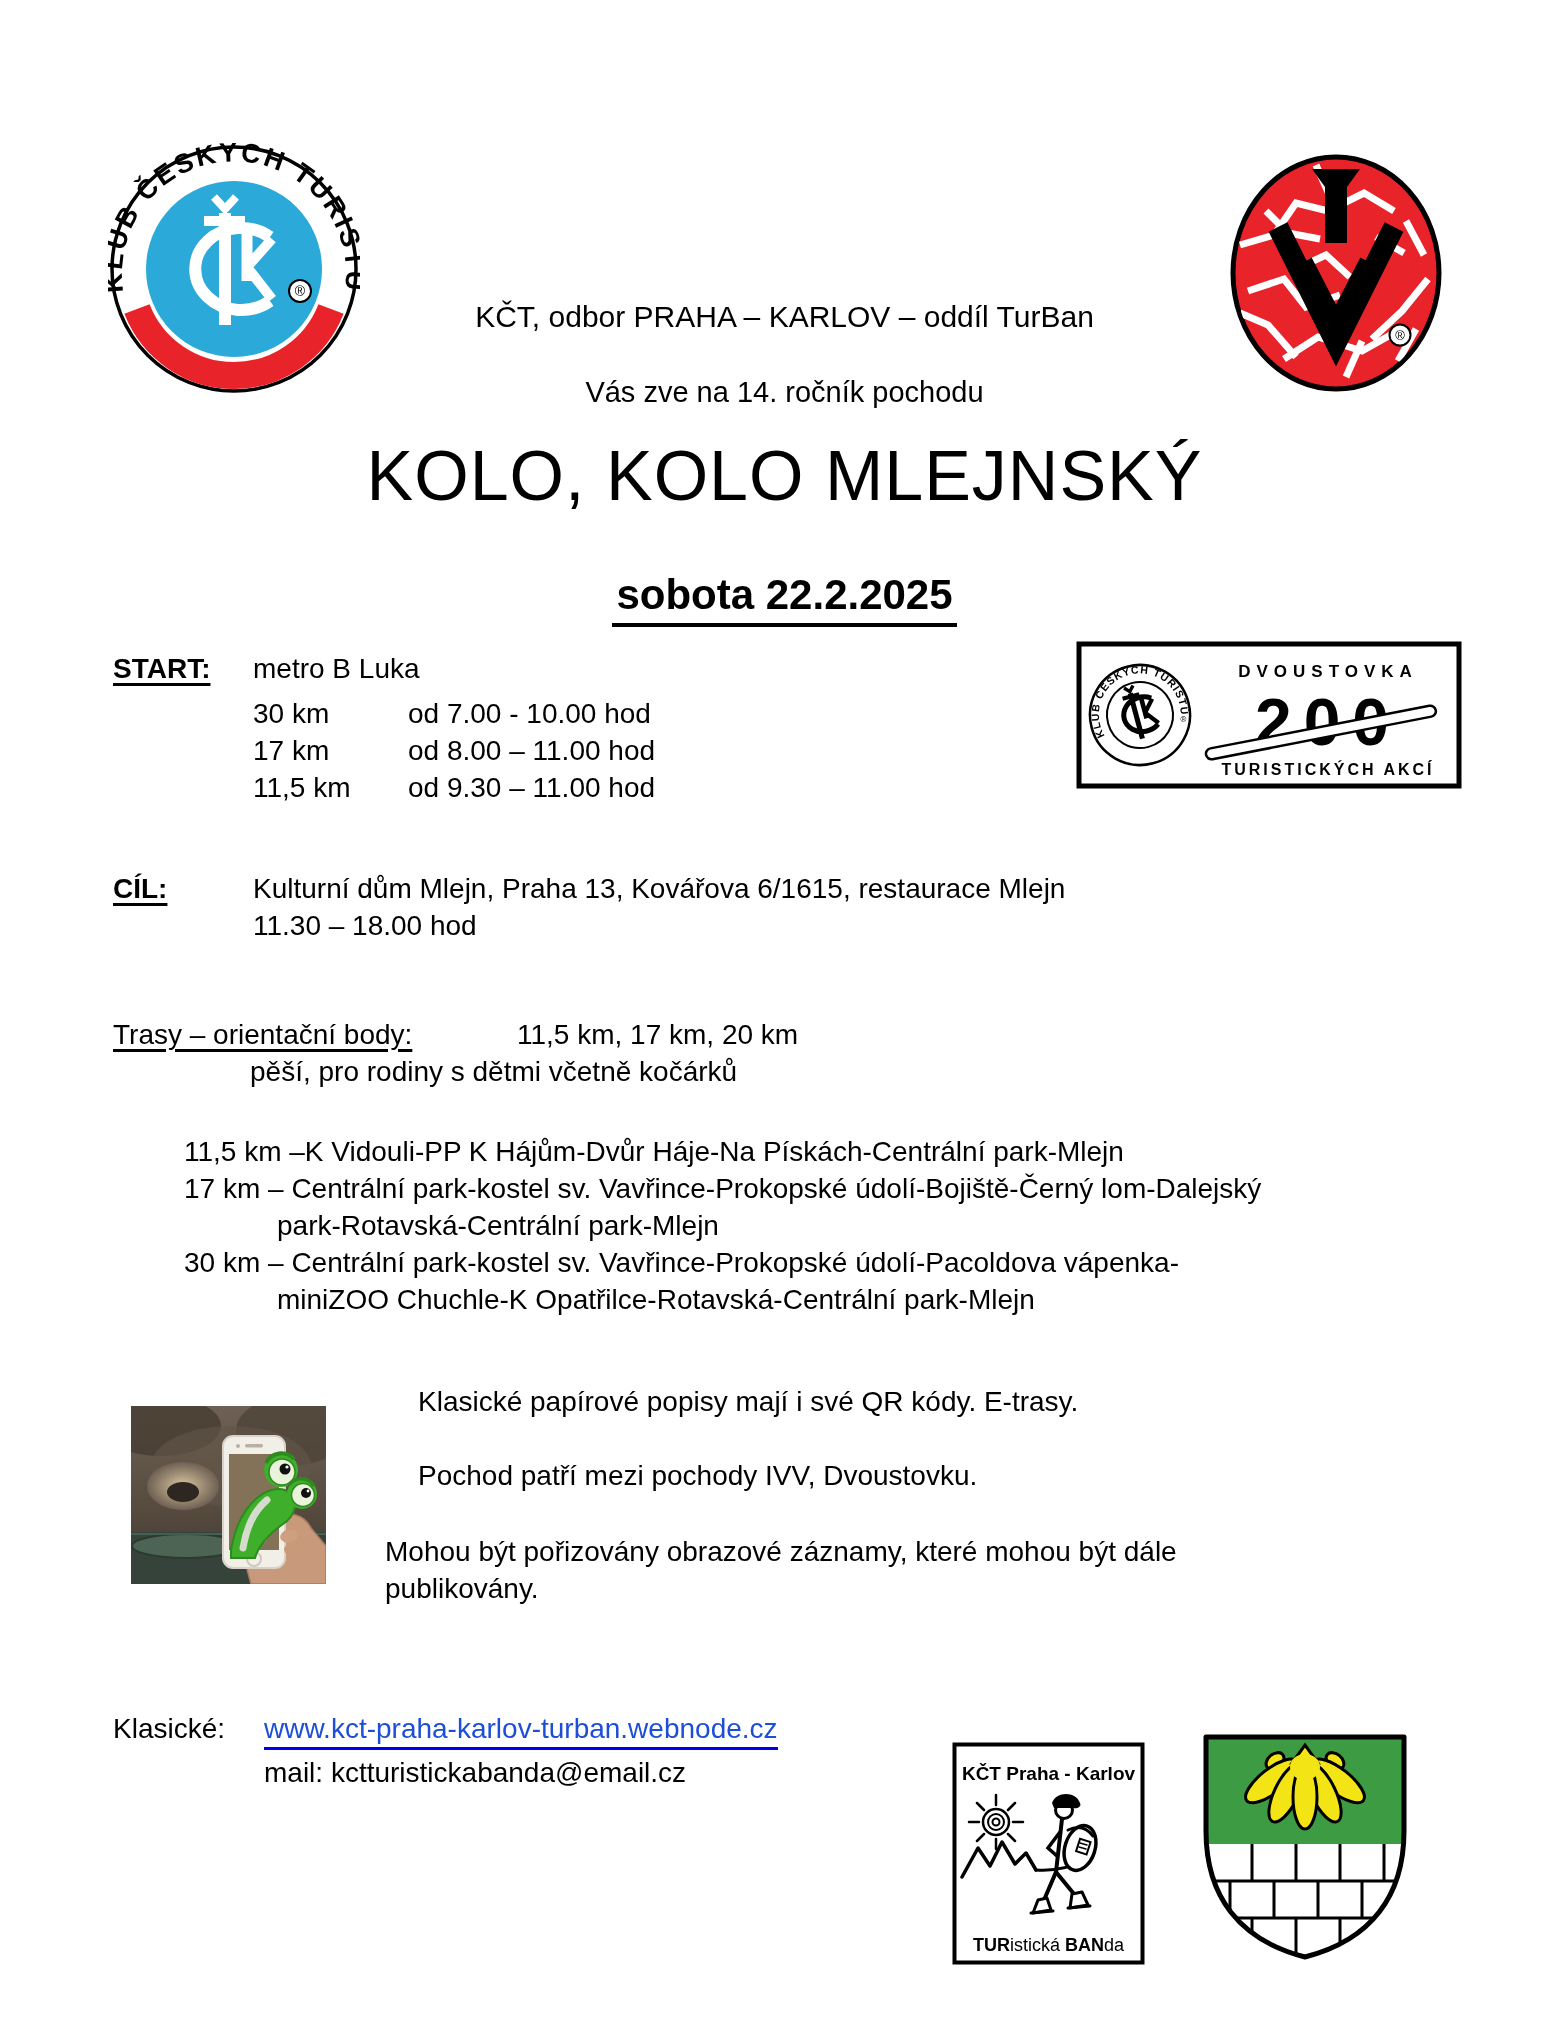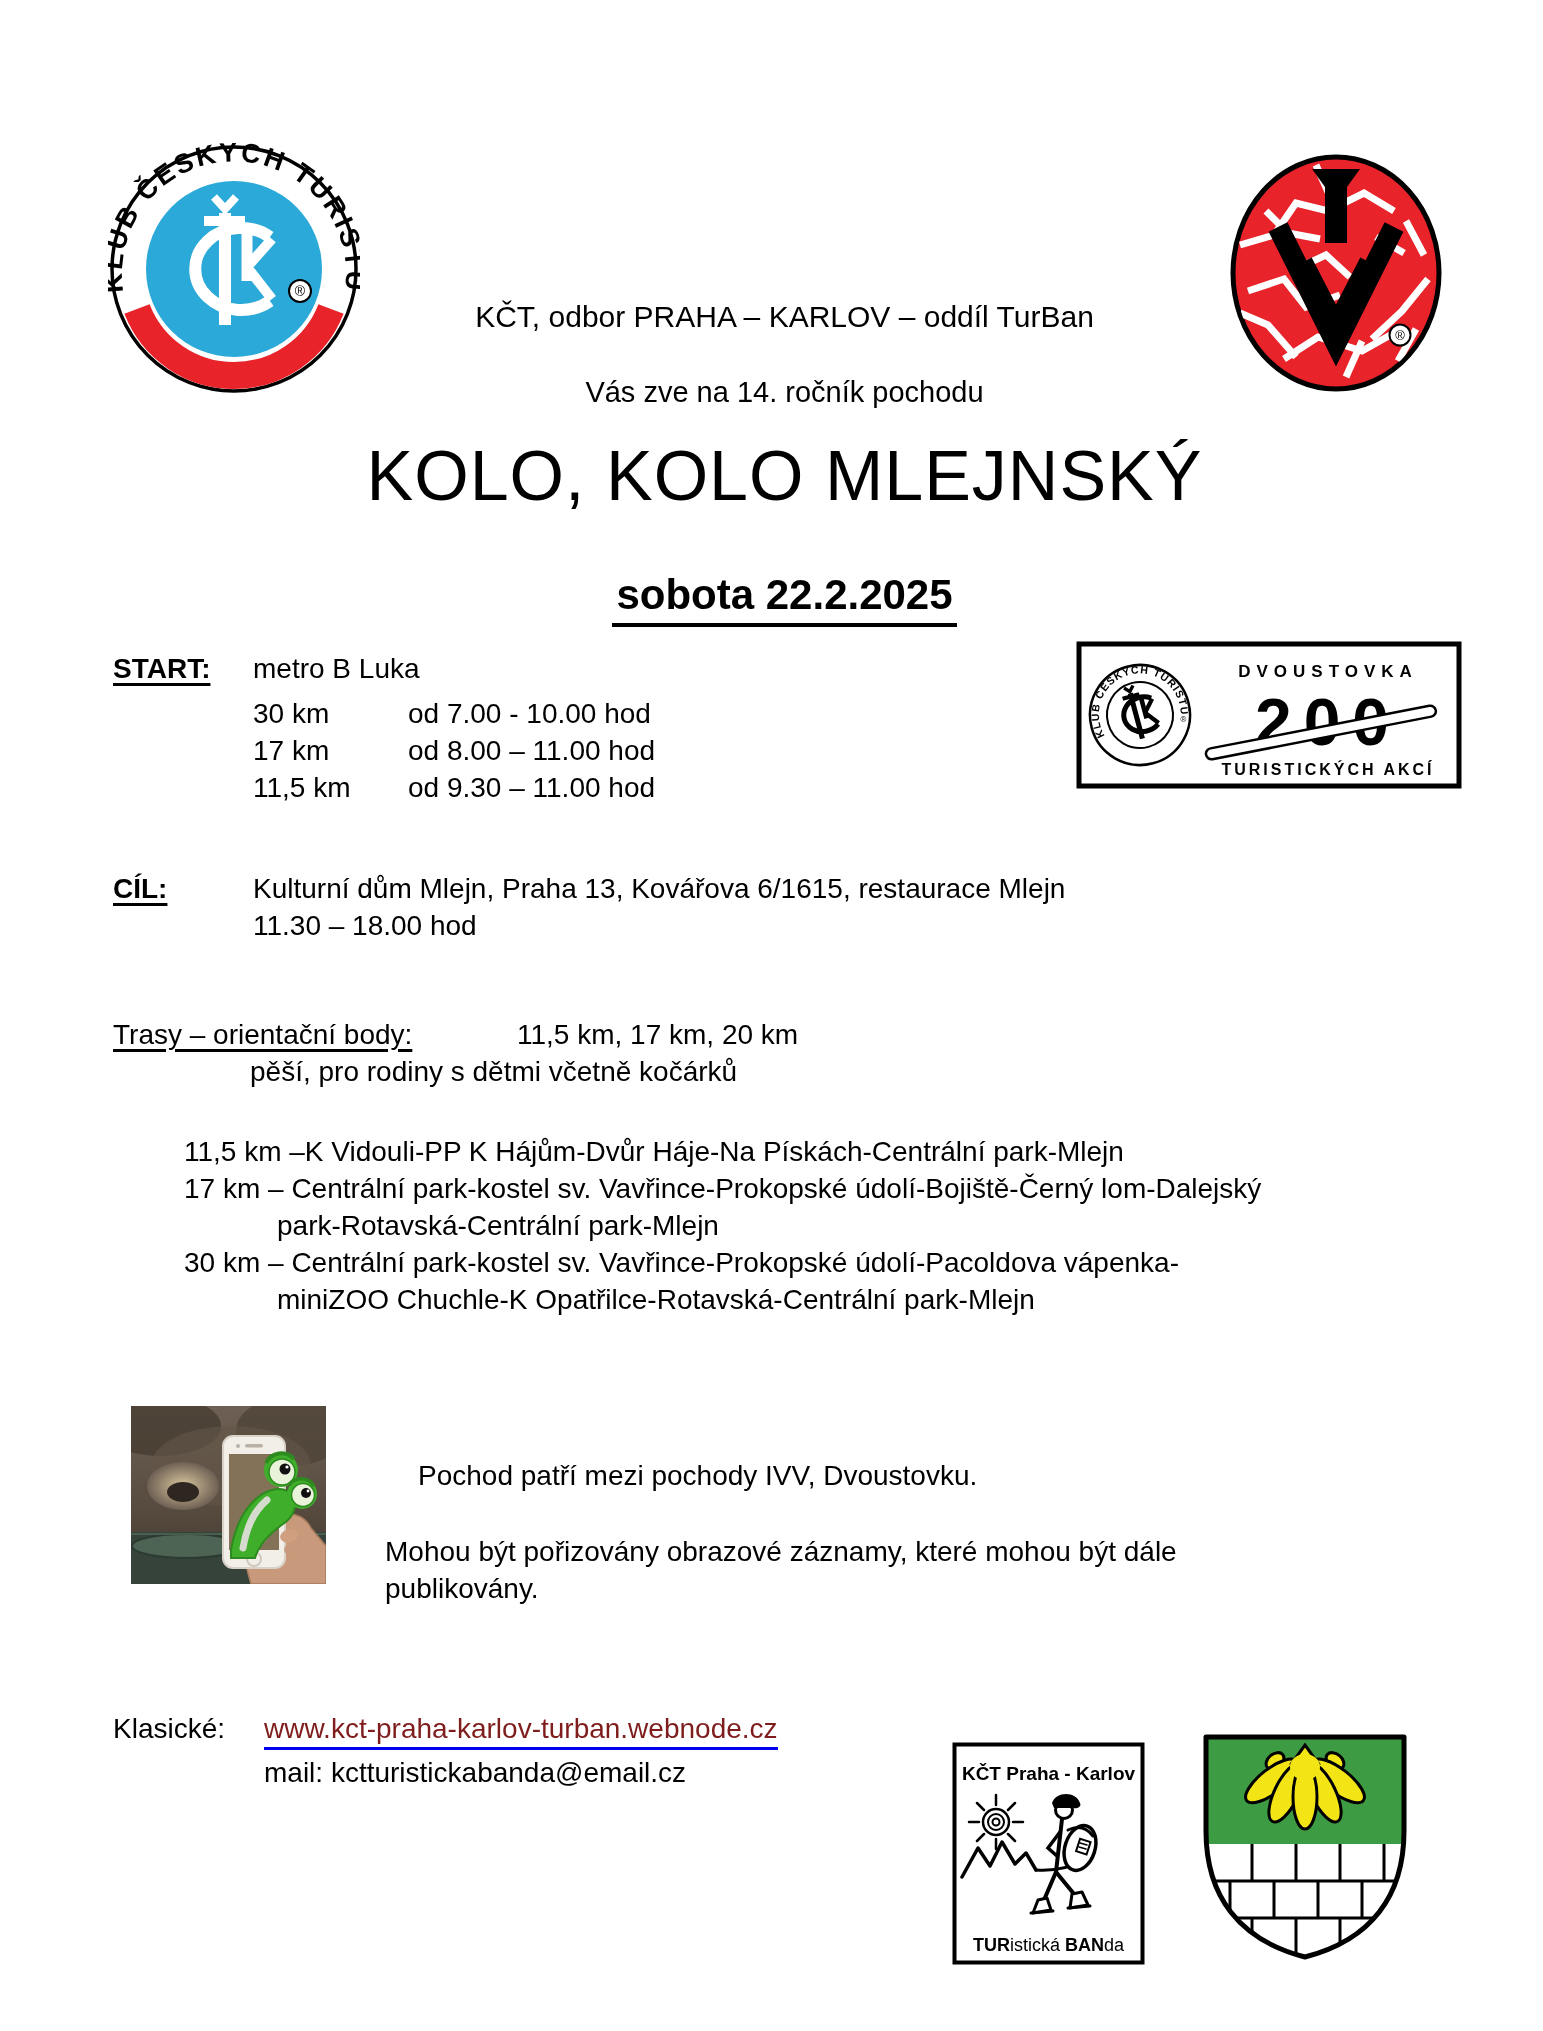--- a/index.html
+++ b/index.html
@@ -8,21 +8,21 @@
   .abs{position:absolute;}
   .t{font-size:28px;line-height:34px;white-space:pre;}
   .b{font-weight:bold;}
   .u{text-decoration:underline;text-decoration-thickness:2.5px;text-underline-offset:5px;}
   .cline{position:absolute;left:13px;width:1543px;text-align:center;}
   .org{font-size:30px;}
   .invite{font-size:29px;}
   .title{font-size:70px;line-height:72px;letter-spacing:1px;}
   .date{font-size:42px;font-weight:bold;}
   .date-u{display:inline-block;border-bottom:4.5px solid #000;padding:0 4px 4px 4px;margin-top:8px;}
-  a.site{color:#7f1d1d;text-decoration:none;border-bottom:3.5px solid #0000ee;padding-bottom:1px;}
+  a.site{color:#1d4ed8;text-decoration:none;border-bottom:3.5px solid #0000ee;padding-bottom:1px;}
   svg text{font-family:"Liberation Sans","DejaVu Sans",sans-serif;}
 </style>
 </head>
 <body>
 
 <div class="page">
 
   <svg class="abs" style="left:108px;top:143px" width="252" height="252" viewBox="-126 -126 252 252">
     <defs>
       <g id="mono" fill="none" stroke-linecap="butt">
@@ -165,20 +165,21 @@
       <circle cx="172" cy="89" r="11.5" fill="#e9f3da" stroke="#2d8a1e" stroke-width="1.5"></circle>
       <circle cx="175" cy="87" r="5" fill="#101010"></circle>
       <circle cx="177" cy="85" r="1.4" fill="#fff"></circle>
       <path d="M135,57 A 17,17 0 0 1 163,53" stroke="#2d8a1e" stroke-width="4" fill="none"></path>
       <path d="M158,79 A 15,15 0 0 1 183,80" stroke="#2d8a1e" stroke-width="3.5" fill="none"></path>
     </g>
     <ellipse cx="158" cy="130" rx="9" ry="6.5" transform="rotate(-15 158 130)" fill="#cf9f80"></ellipse>
     <ellipse cx="162" cy="143" rx="9" ry="6.5" transform="rotate(-10 162 143)" fill="#c89a7b"></ellipse>
   </svg>
 
+  <div class="abs t" style="left:418px;top:1385px">Klasické papírové popisy mají i své QR kódy. E-trasy.</div>
   <div class="abs t" style="left:385px;top:1535px">Mohou být pořizovány obrazové záznamy, které mohou být dále</div>
   <div class="abs t" style="left:418px;top:1459px">Pochod patří mezi pochody IVV, Dvoustovku.</div>
   <div class="abs t" style="left:385px;top:1572px">publikovány.</div>
 
   <div class="abs t" style="left:113px;top:1712px">Klasické:</div>
   <a class="abs t site" href="#" style="left:264px;top:1712px">www.kct-praha-karlov-turban.webnode.cz</a>
   <div class="abs t" style="left:264px;top:1756px">mail: kctturistickabanda@email.cz</div>
 
   <svg class="abs" style="left:952px;top:1742px" width="193" height="223" viewBox="0 0 193 223">
     <rect x="2.5" y="2.5" width="188" height="218" fill="#fff" stroke="#000" stroke-width="4"></rect>

